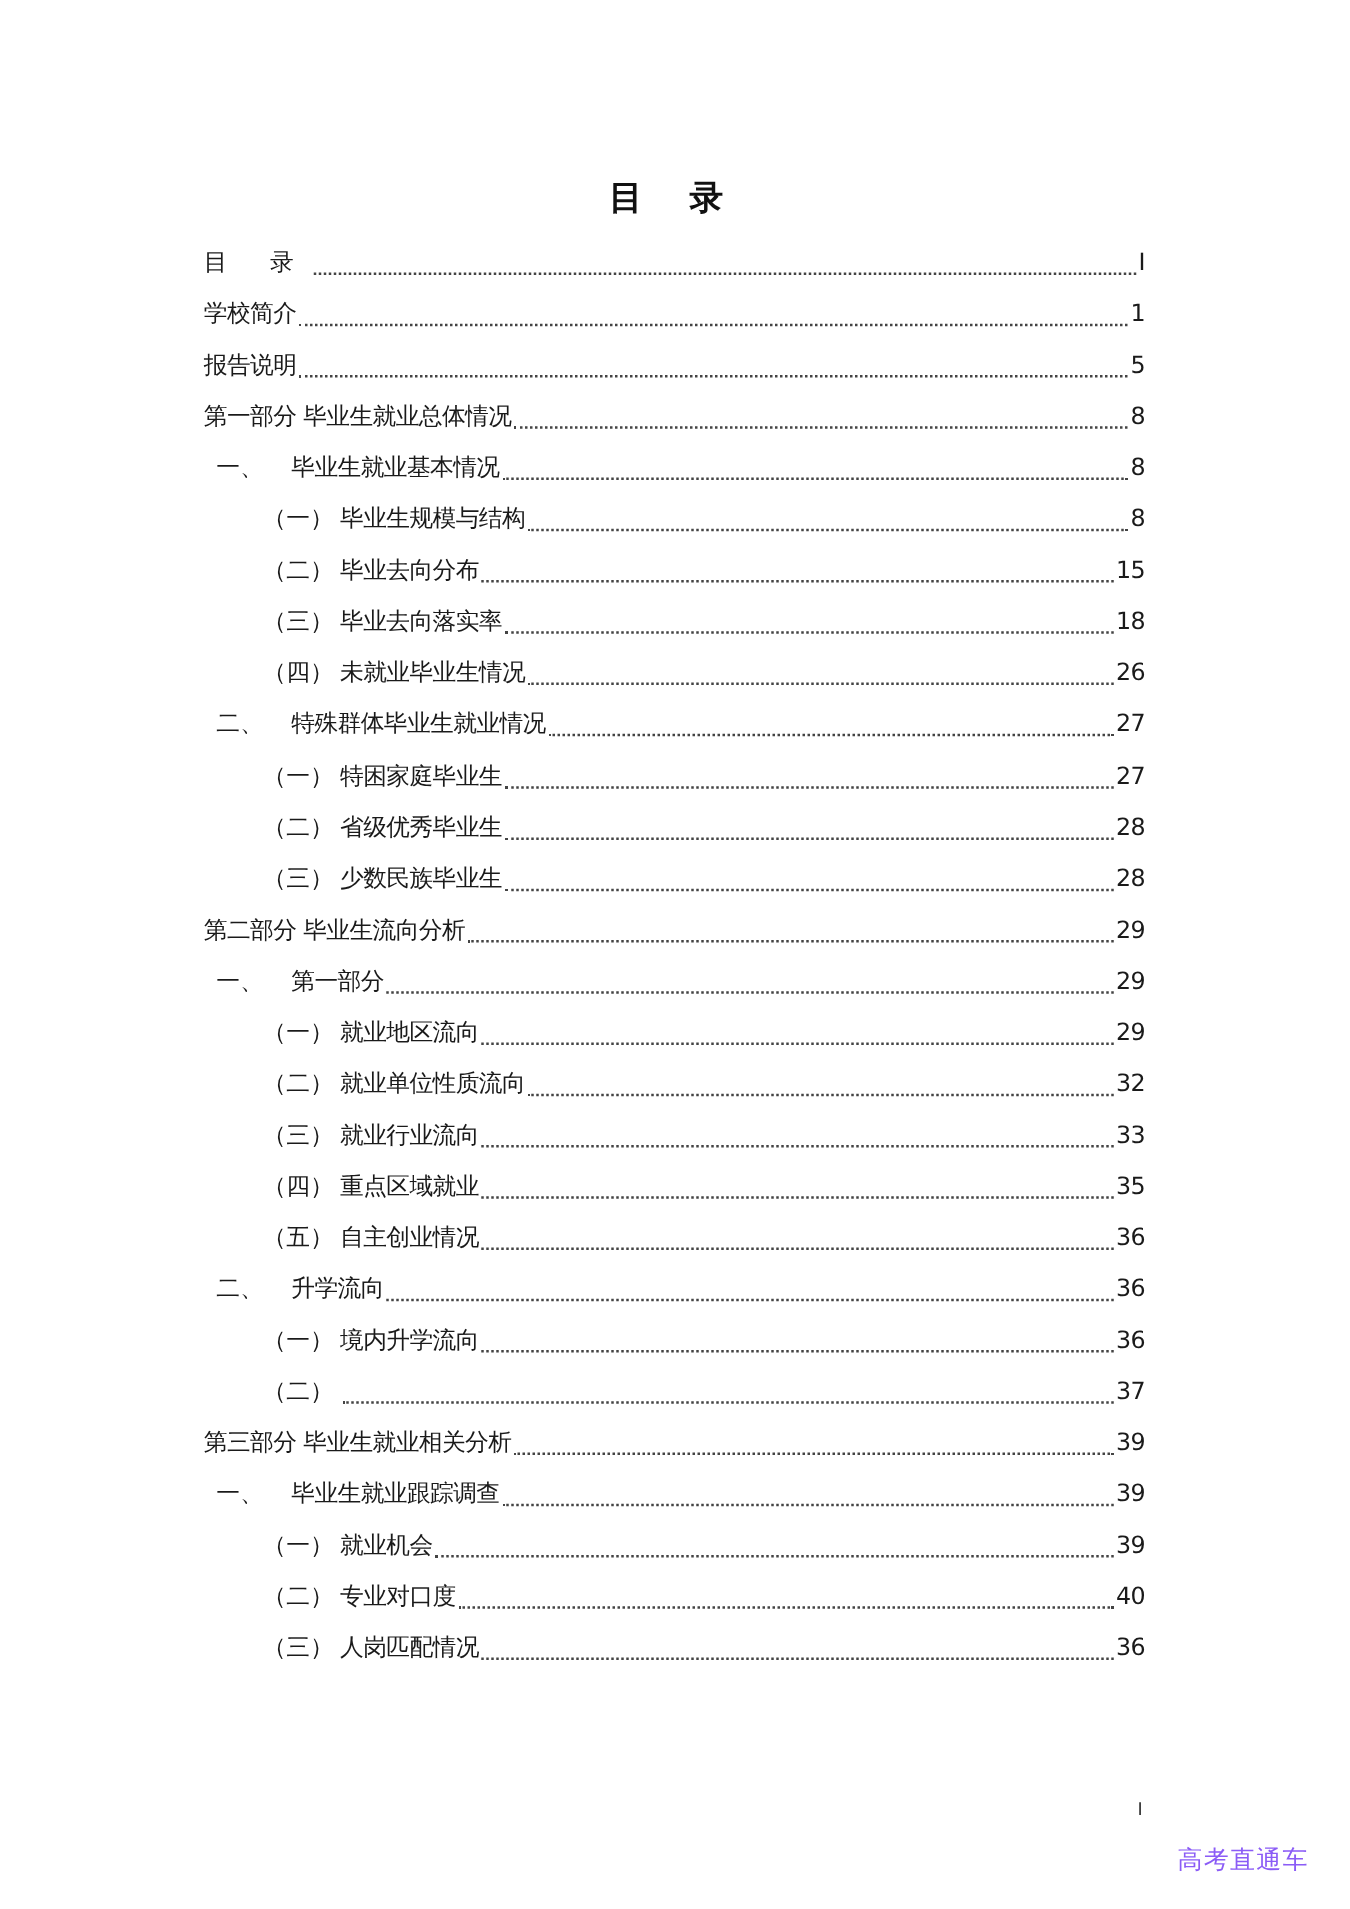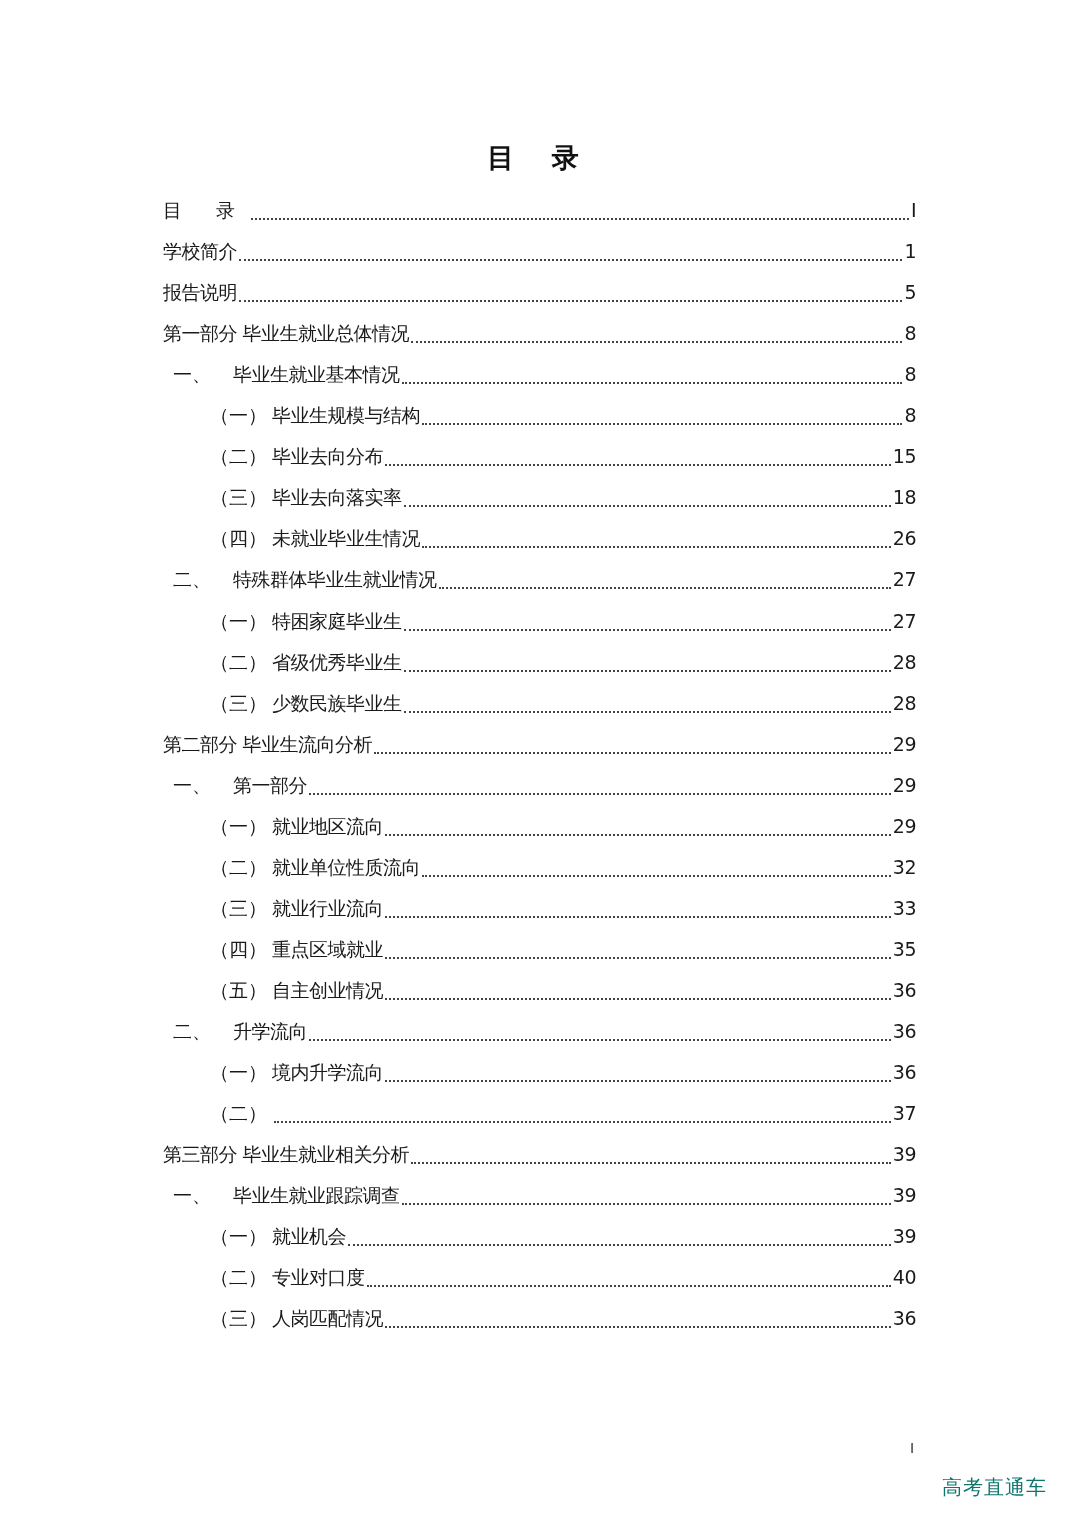--- a/index.html
+++ b/index.html
@@ -77,21 +77,21 @@
       top: 1440px;
       left: 910px;
       font-size: 14px;
       color: #333;
     }
     .watermark {
       position: absolute;
       top: 1474px;
       left: 942px;
       font-size: 20px;
-      color: #0f766e;
+      color: #8b5cf6;
       letter-spacing: 1px;
     }
   </style>
 </head>
 <body>
 
 <div>
   <div class="page-title">目 录</div>
 
   <ul class="toc" id="toc-list">

